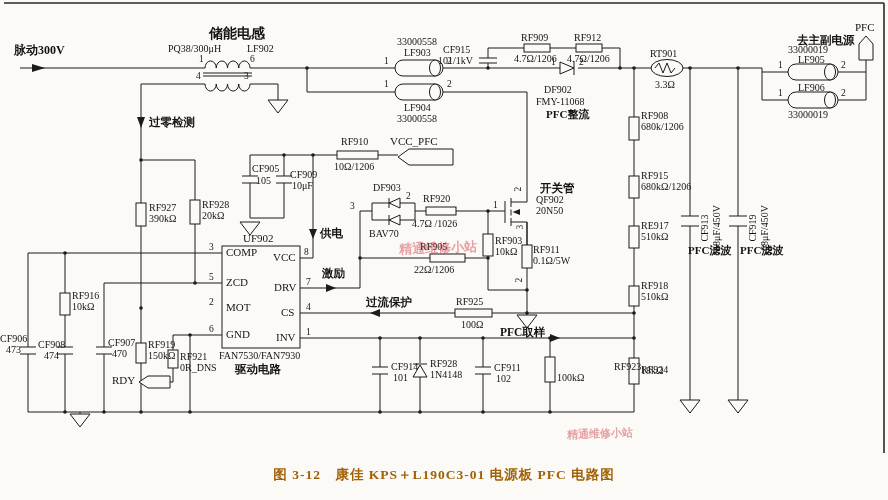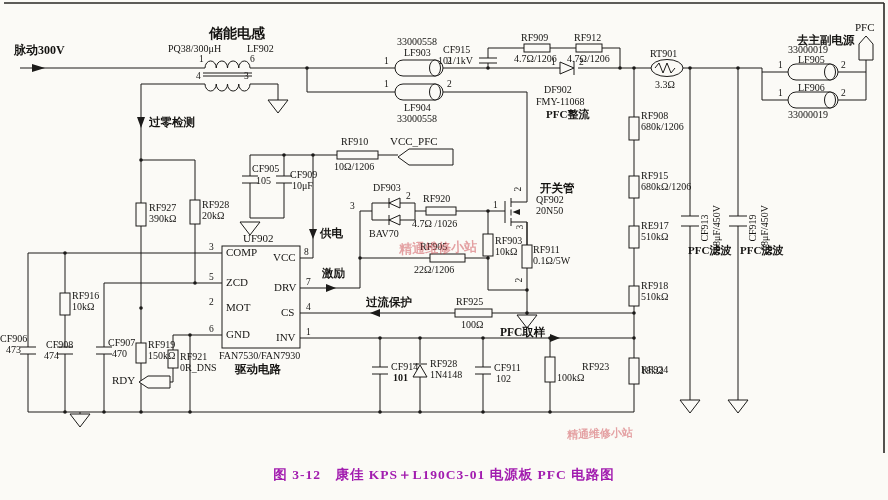--- a/index.html
+++ b/index.html
@@ -5,21 +5,21 @@
   html,body{margin:0;padding:0;background:#e8e8e6;}
   #page{position:relative;width:888px;height:500px;background:#fbfaf6;overflow:hidden;
         font-family:"Liberation Serif",serif;}
   svg{position:absolute;left:0;top:0;}
   #labels{position:absolute;left:0;top:0;width:888px;height:500px;pointer-events:none;}
   .lb{position:absolute;font-family:"Liberation Serif",serif;font-size:10px;color:#151412;
       white-space:nowrap;line-height:1.05;}
   .b{font-weight:bold;}
   .wm{color:rgba(200,50,60,0.45);font-weight:bold;}
   .caption{position:absolute;left:0;right:0;top:466px;text-align:center;
-           font-size:13.5px;font-weight:bold;color:#a21caf;letter-spacing:1px;}
+           font-size:13.5px;font-weight:bold;color:#a16207;letter-spacing:1px;}
   .wire{stroke:#1c1b19;stroke-width:1;fill:none;}
   .sym{stroke:#1c1b19;stroke-width:1;fill:#fbfaf6;}
   .fill{fill:#1c1b19;stroke:none;}
 </style>
 </head>
 <body>
 
 <div id="page">
   <svg width="888" height="500" viewBox="0 0 888 500">
 
@@ -308,39 +308,39 @@
       <div class="lb" style="left: 219px; top: 351px;">FAN7530/FAN7930</div>
       <div class="lb b" style="left: 235px; top: 363px; font-size: 11.5px;">驱动电路</div>
       <div class="lb" style="left: 149px; top: 203px;">RF927</div>
       <div class="lb" style="left: 149px; top: 214px;">390kΩ</div>
       <div class="lb" style="left: 202px; top: 200px;">RF928</div>
       <div class="lb" style="left: 202px; top: 211px;">20kΩ</div>
       <div class="lb" style="left: 72px; top: 291px;">RF916</div>
       <div class="lb" style="left: 72px; top: 302px;">10kΩ</div>
       <div class="lb" style="left: 0px; top: 334px;">CF906</div>
       <div class="lb" style="left: 6px; top: 345px;">473</div>
-      <div class="lb" style="left: 38px; top: 340px; margin-left: 8px;">CF908</div>
+      <div class="lb" style="left: 38px; top: 340px;">CF908</div>
       <div class="lb" style="left: 44px; top: 351px;">474</div>
       <div class="lb" style="left: 108px; top: 338px;">CF907</div>
       <div class="lb" style="left: 112px; top: 349px;">470</div>
       <div class="lb" style="left: 148px; top: 340px;">RF919</div>
       <div class="lb" style="left: 148px; top: 351px;">150kΩ</div>
       <div class="lb" style="left: 180px; top: 352px;">RF921</div>
       <div class="lb" style="left: 180px; top: 363px;">0R_DNS</div>
       <div class="lb" style="left: 112px; top: 375px; font-size: 11px;">RDY</div>
       <div class="lb b" style="left: 366px; top: 296px; font-size: 11.5px;">过流保护</div>
       <div class="lb" style="left: 456px; top: 297px;">RF925</div>
       <div class="lb" style="left: 461px; top: 320px;">100Ω</div>
       <div class="lb b" style="left: 500px; top: 326px; font-size: 11.5px;">PFC取样</div>
       <div class="lb" style="left: 391px; top: 362px;">CF914</div>
-      <div class="lb" style="left: 393px; top: 373px; font-weight: bold;">101</div>
+      <div class="lb" style="left: 393px; top: 373px;">101</div>
       <div class="lb" style="left: 430px; top: 359px;">RF928</div>
       <div class="lb" style="left: 430px; top: 370px;">1N4148</div>
       <div class="lb" style="left: 494px; top: 363px;">CF911</div>
       <div class="lb" style="left: 496px; top: 374px;">102</div>
-      <div class="lb" style="left: 535px; top: 362px; padding-left: 47px;">RF923</div>
+      <div class="lb" style="left: 567px; top: 362px; padding-left: 47px;">RF923</div>
       <div class="lb" style="left: 557px; top: 373px;">100kΩ</div>
       <div class="lb wm" style="left: 438px; top: 248px; transform: translate(-50%, -50%) rotate(-2deg); font-size: 13px;">精通维修小站</div>
       <div class="lb wm" style="left: 600px; top: 434px; transform: translate(-50%, -50%) rotate(-2deg); font-size: 11px;">精通维修小站</div>
     </div>
 
   <div class="caption">图 3-12　康佳 KPS＋L190C3-01 电源板 PFC 电路图</div>
 </div>
 
 </body></html>

